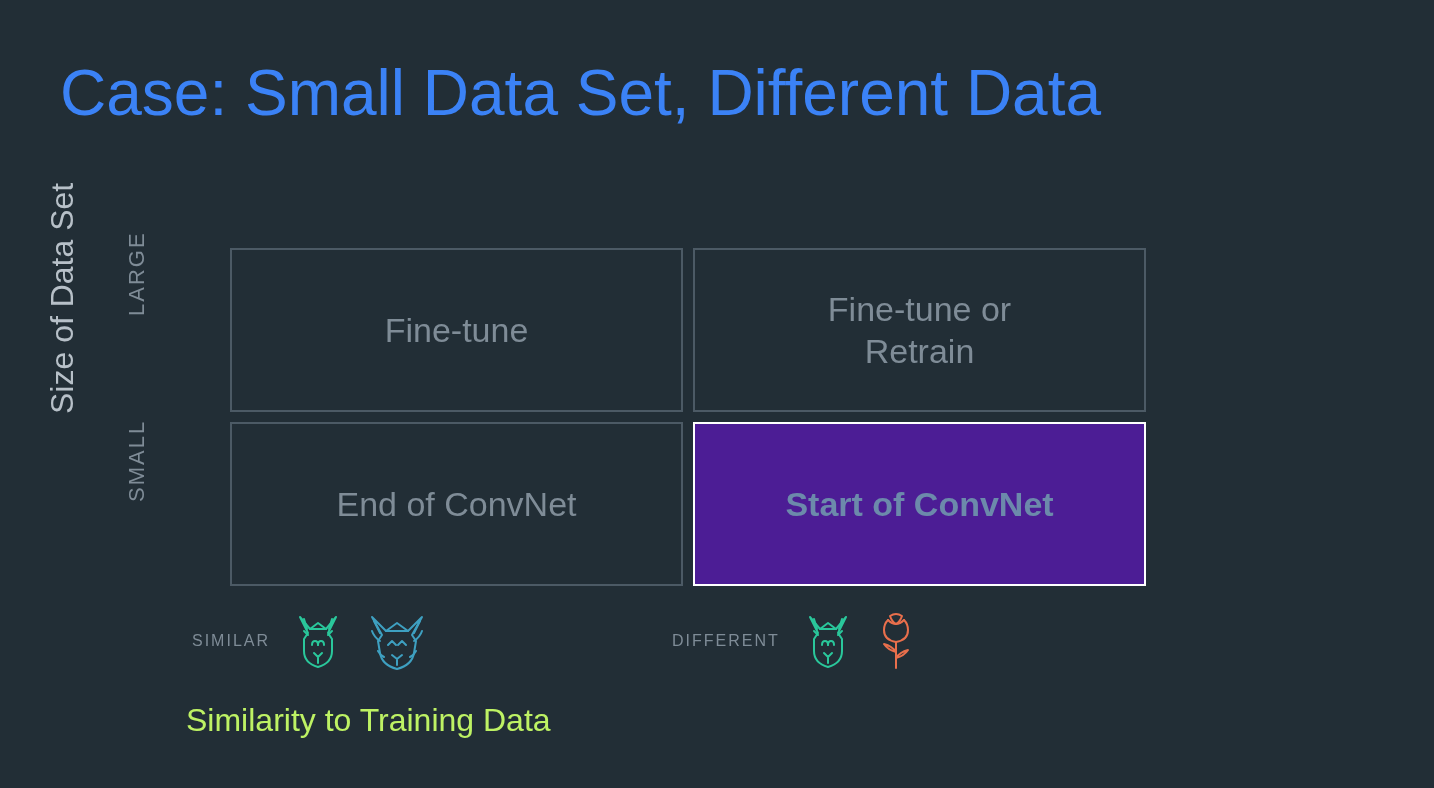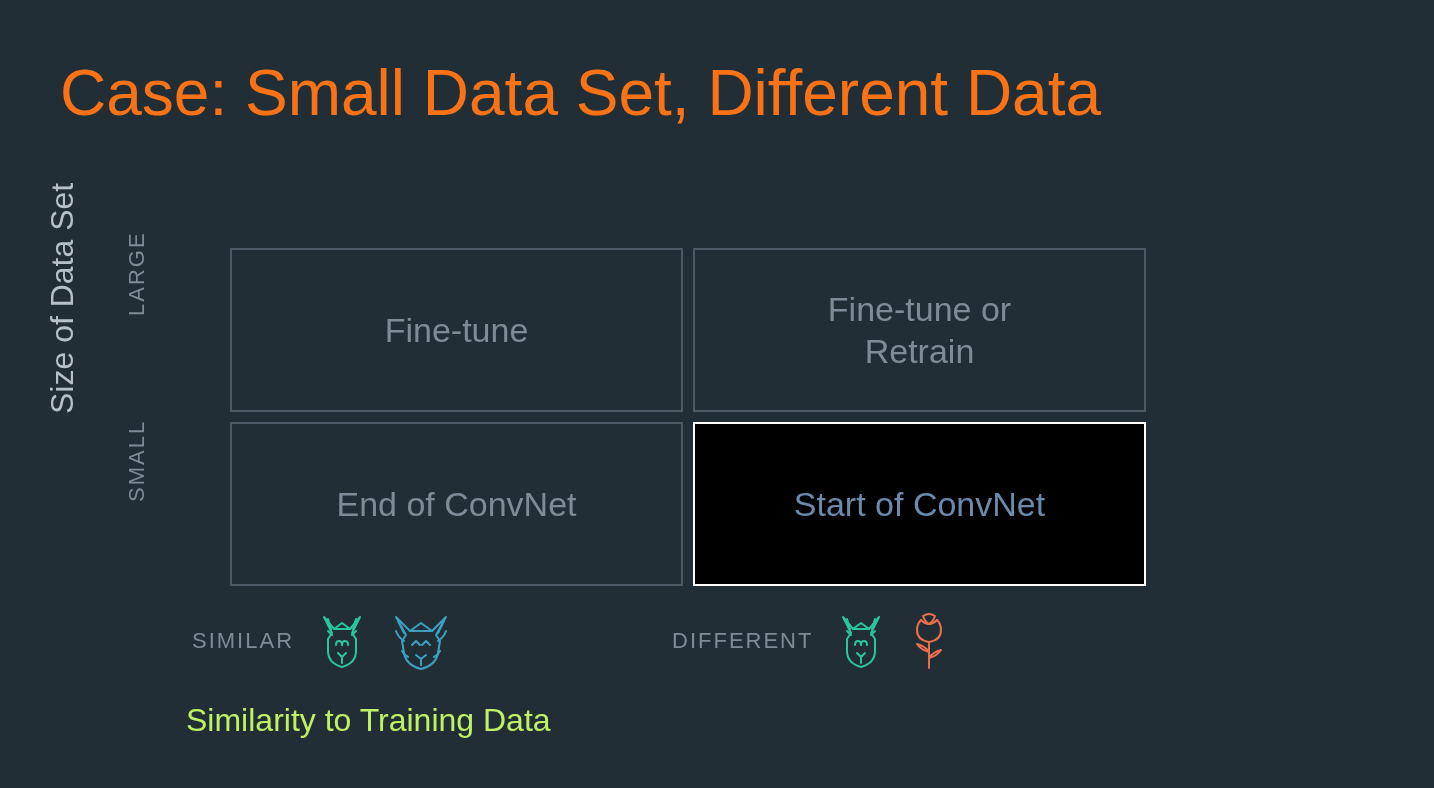--- a/index.html
+++ b/index.html
@@ -11,21 +11,21 @@
     color: #a7b2bb;
     overflow: hidden;
     position: relative;
   }
   .title {
     position: absolute;
     top: 56px;
     left: 60px;
     font-size: 64px;
     font-weight: 300;
-    color: #f97316;
+    color: #3b82f6;
     letter-spacing: 0px;
   }
 
   .y-axis-label {
     position: absolute;
     left: 44px;
     top: 414px;
     transform: rotate(-90deg);
     transform-origin: left top;
     font-size: 32px;
@@ -60,42 +60,42 @@
     display: flex;
     align-items: center;
     justify-content: center;
     font-size: 34px;
     font-weight: 400;
     color: #7f8c97;
     text-align: center;
     line-height: 1.25;
   }
   .cell.active {
-    background: #000000;
+    background: #4c1d95;
     border-color: #ffffff;
     color: #6c8aab;
-    font-weight: 400;
+    font-weight: 700;
   }
 
   .x-ticks {
     position: absolute;
     left: 186px;
     top: 610px;
     width: 960px;
     display: flex;
   }
   .x-tick-col {
     flex: 1 1 0;
     display: flex;
     align-items: center;
     gap: 20px;
     padding-left: 6px;
   }
   .x-tick-label {
-    font-size: 22px;
+    font-size: 16px;
     letter-spacing: 2px;
     color: #7f8c97;
   }
   .icons { display: flex; align-items: center; gap: 20px; }
   .icon svg { display: block; }
 
   .x-axis-label {
     position: absolute;
     left: 186px;
     top: 702px;

